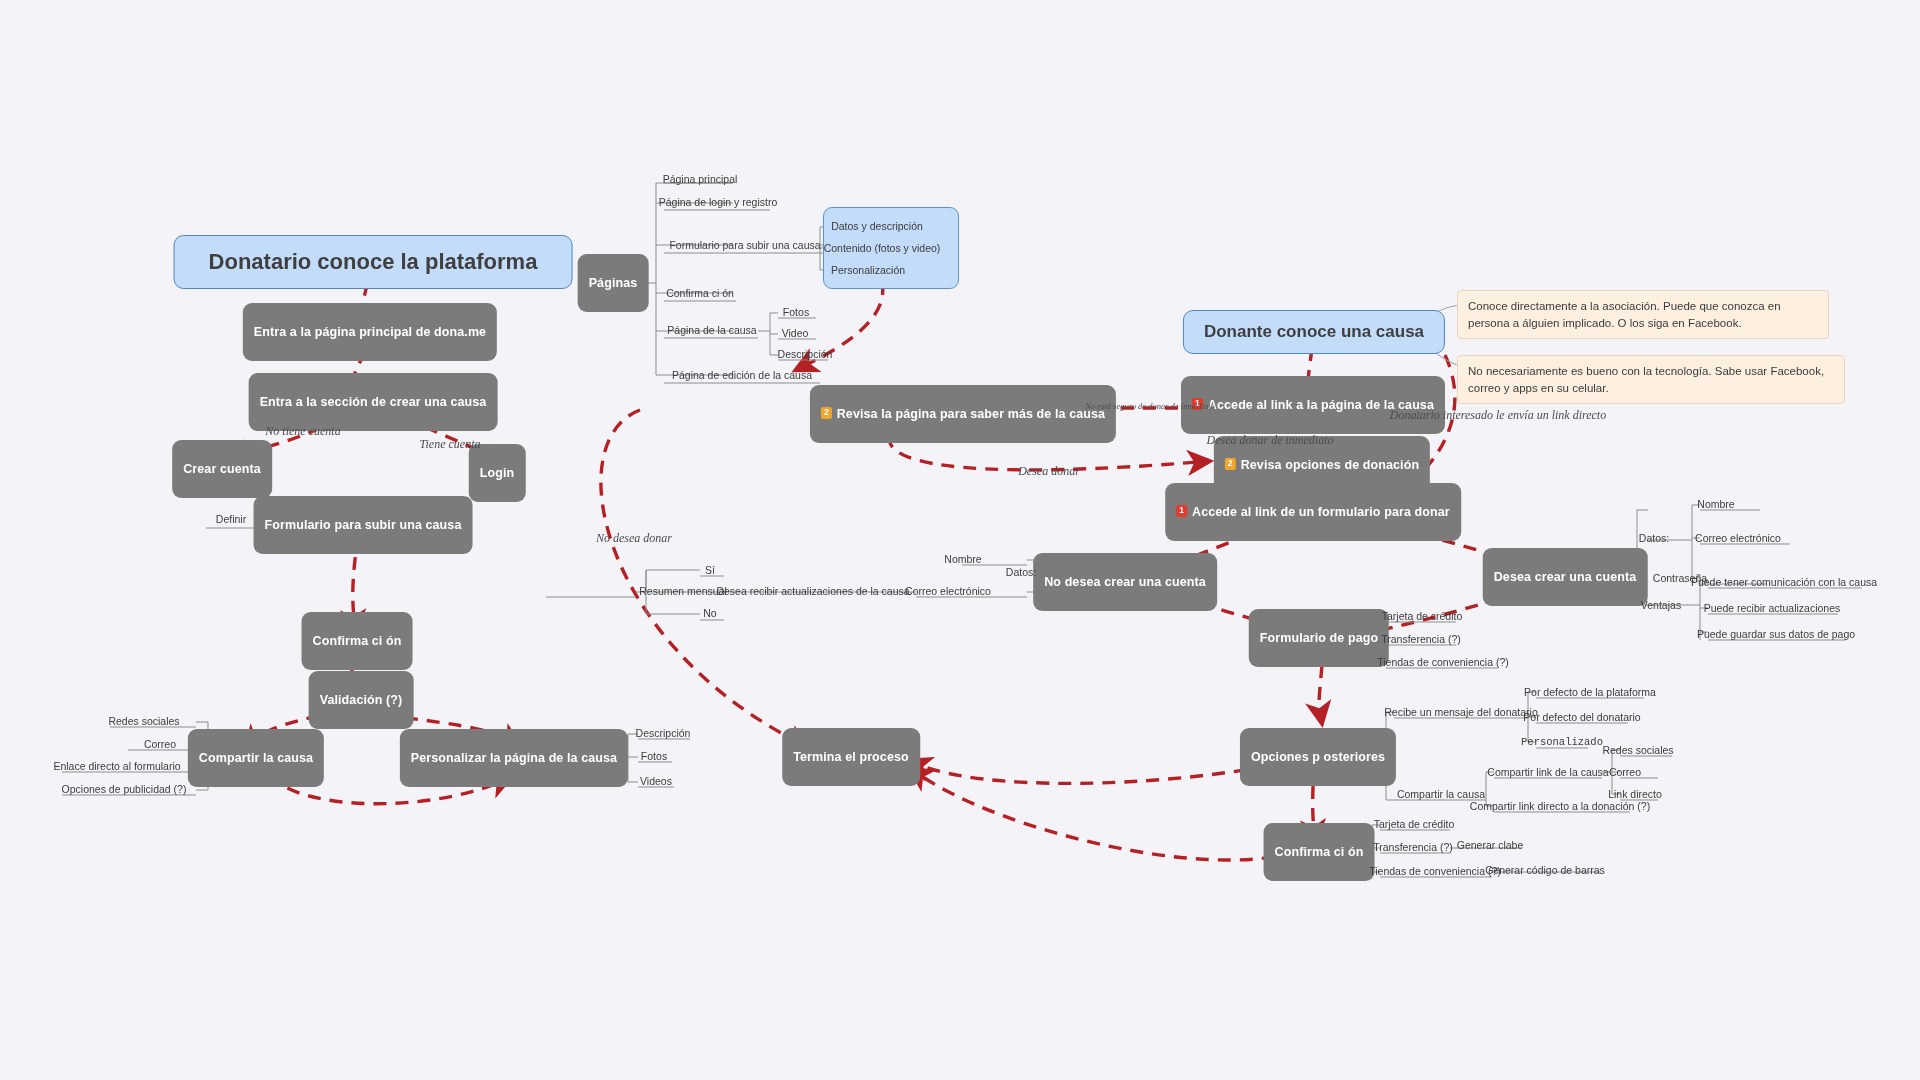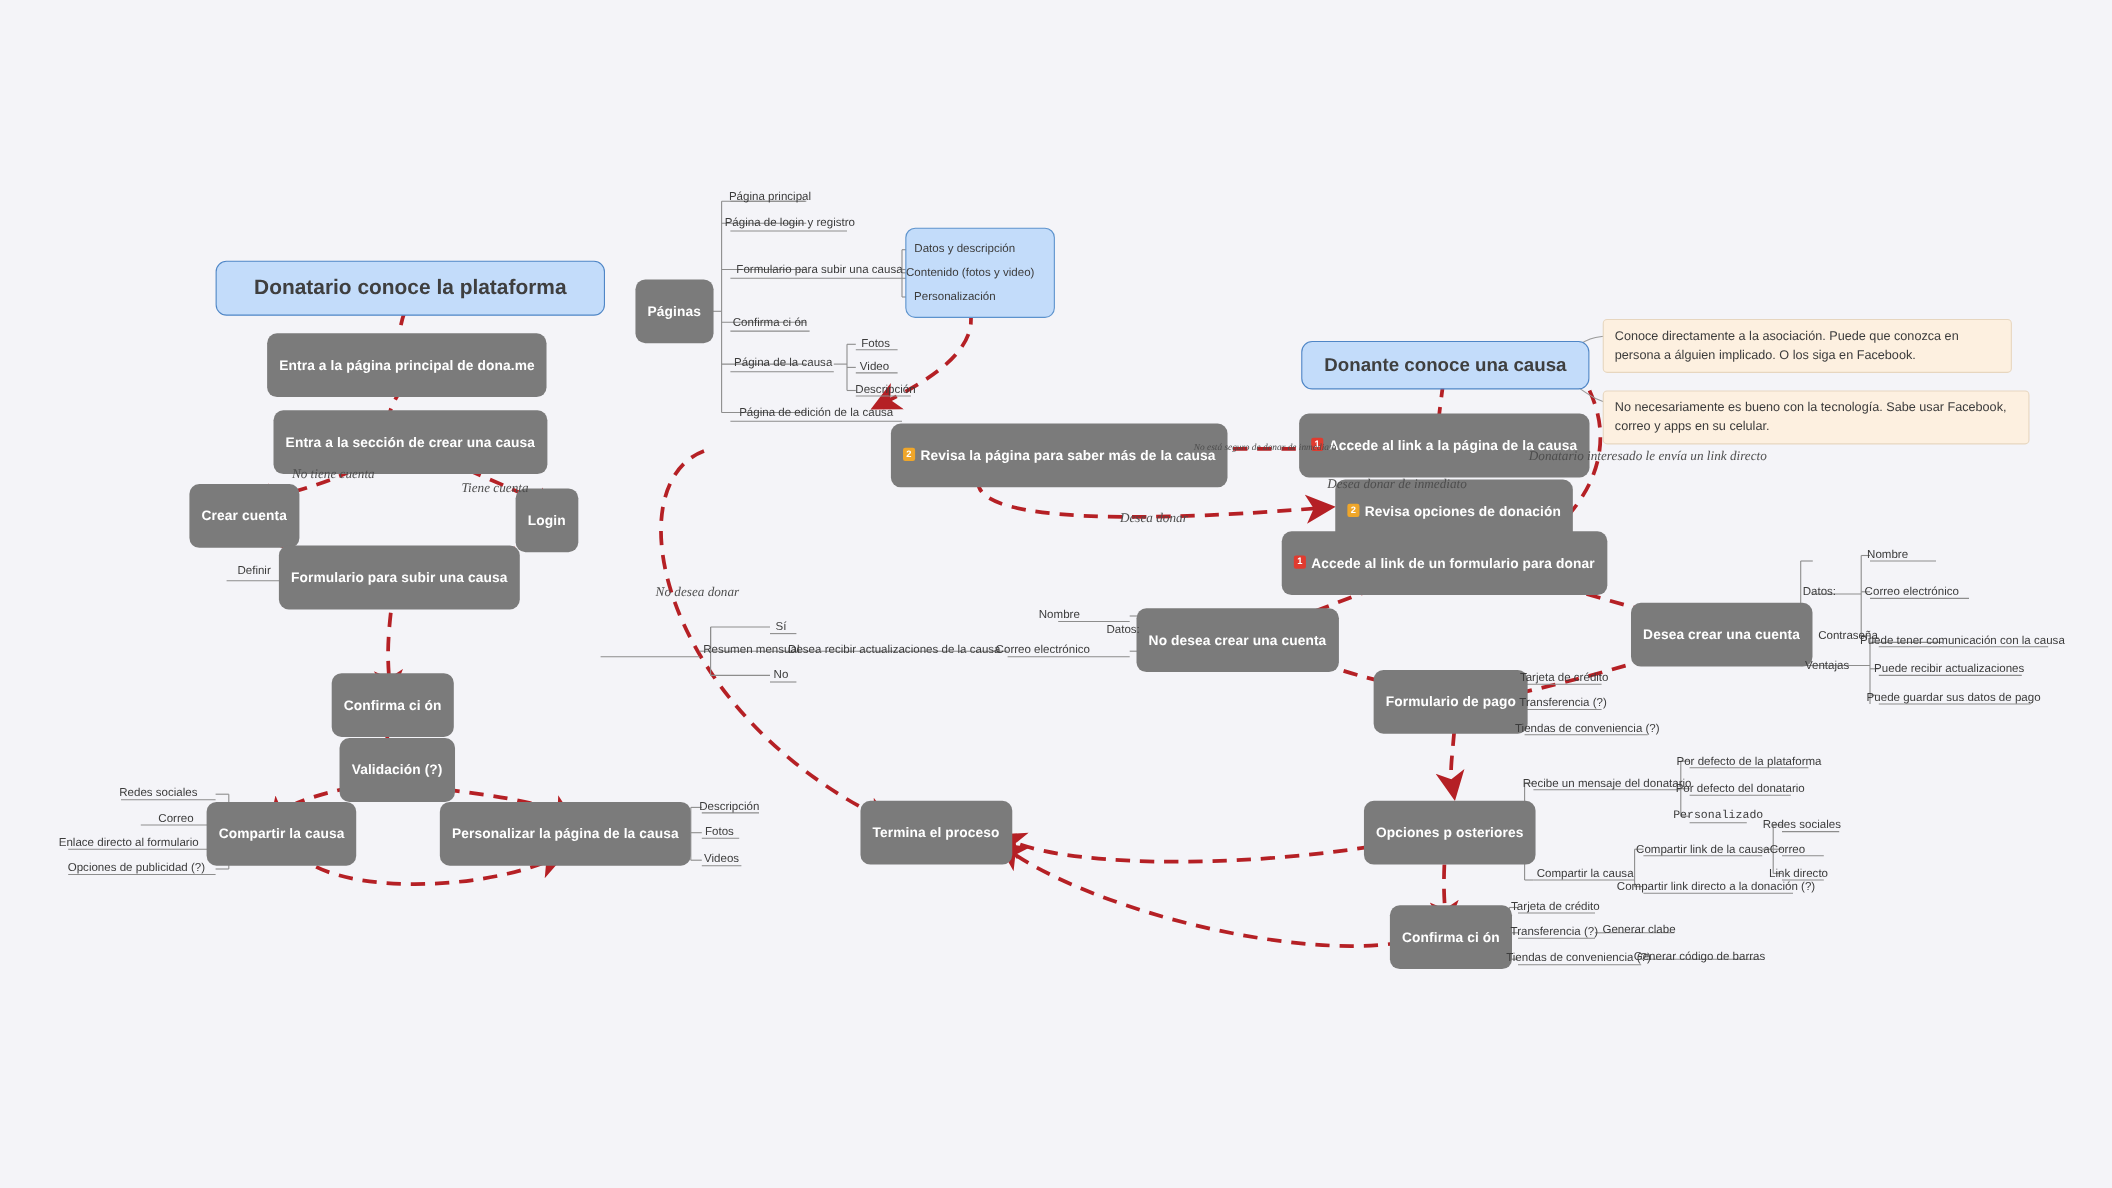--- a/index.html
+++ b/index.html
@@ -28,21 +28,21 @@
     padding:22px 11px;
     font-size:12.5px;
     letter-spacing:.1px;
     box-shadow:0 0 0 0 rgba(0,0,0,0);
   }
   .n-blue{
     background:#c3dcfa;color:#3f3f3f;
     border:1.6px solid #4f86c6;
     border-radius:10px;
     font-weight:bold;
-    font-size:19px;
+    font-size:22px;
     padding:13px 34px;
   }
   .n-blue.small{font-size:17px;padding:11px 20px;}
   .n-blue-box{
     background:#c3dcfa;border:1.6px solid #5d93cd;border-radius:9px;
   }
   .n-cream{
     background:#fdf0e0;border:1px solid #e7d6bf;border-radius:4px;
     color:#3b3b3b;font-size:11.5px;line-height:1.45;
     padding:7px 10px;white-space:normal;text-align:left;

